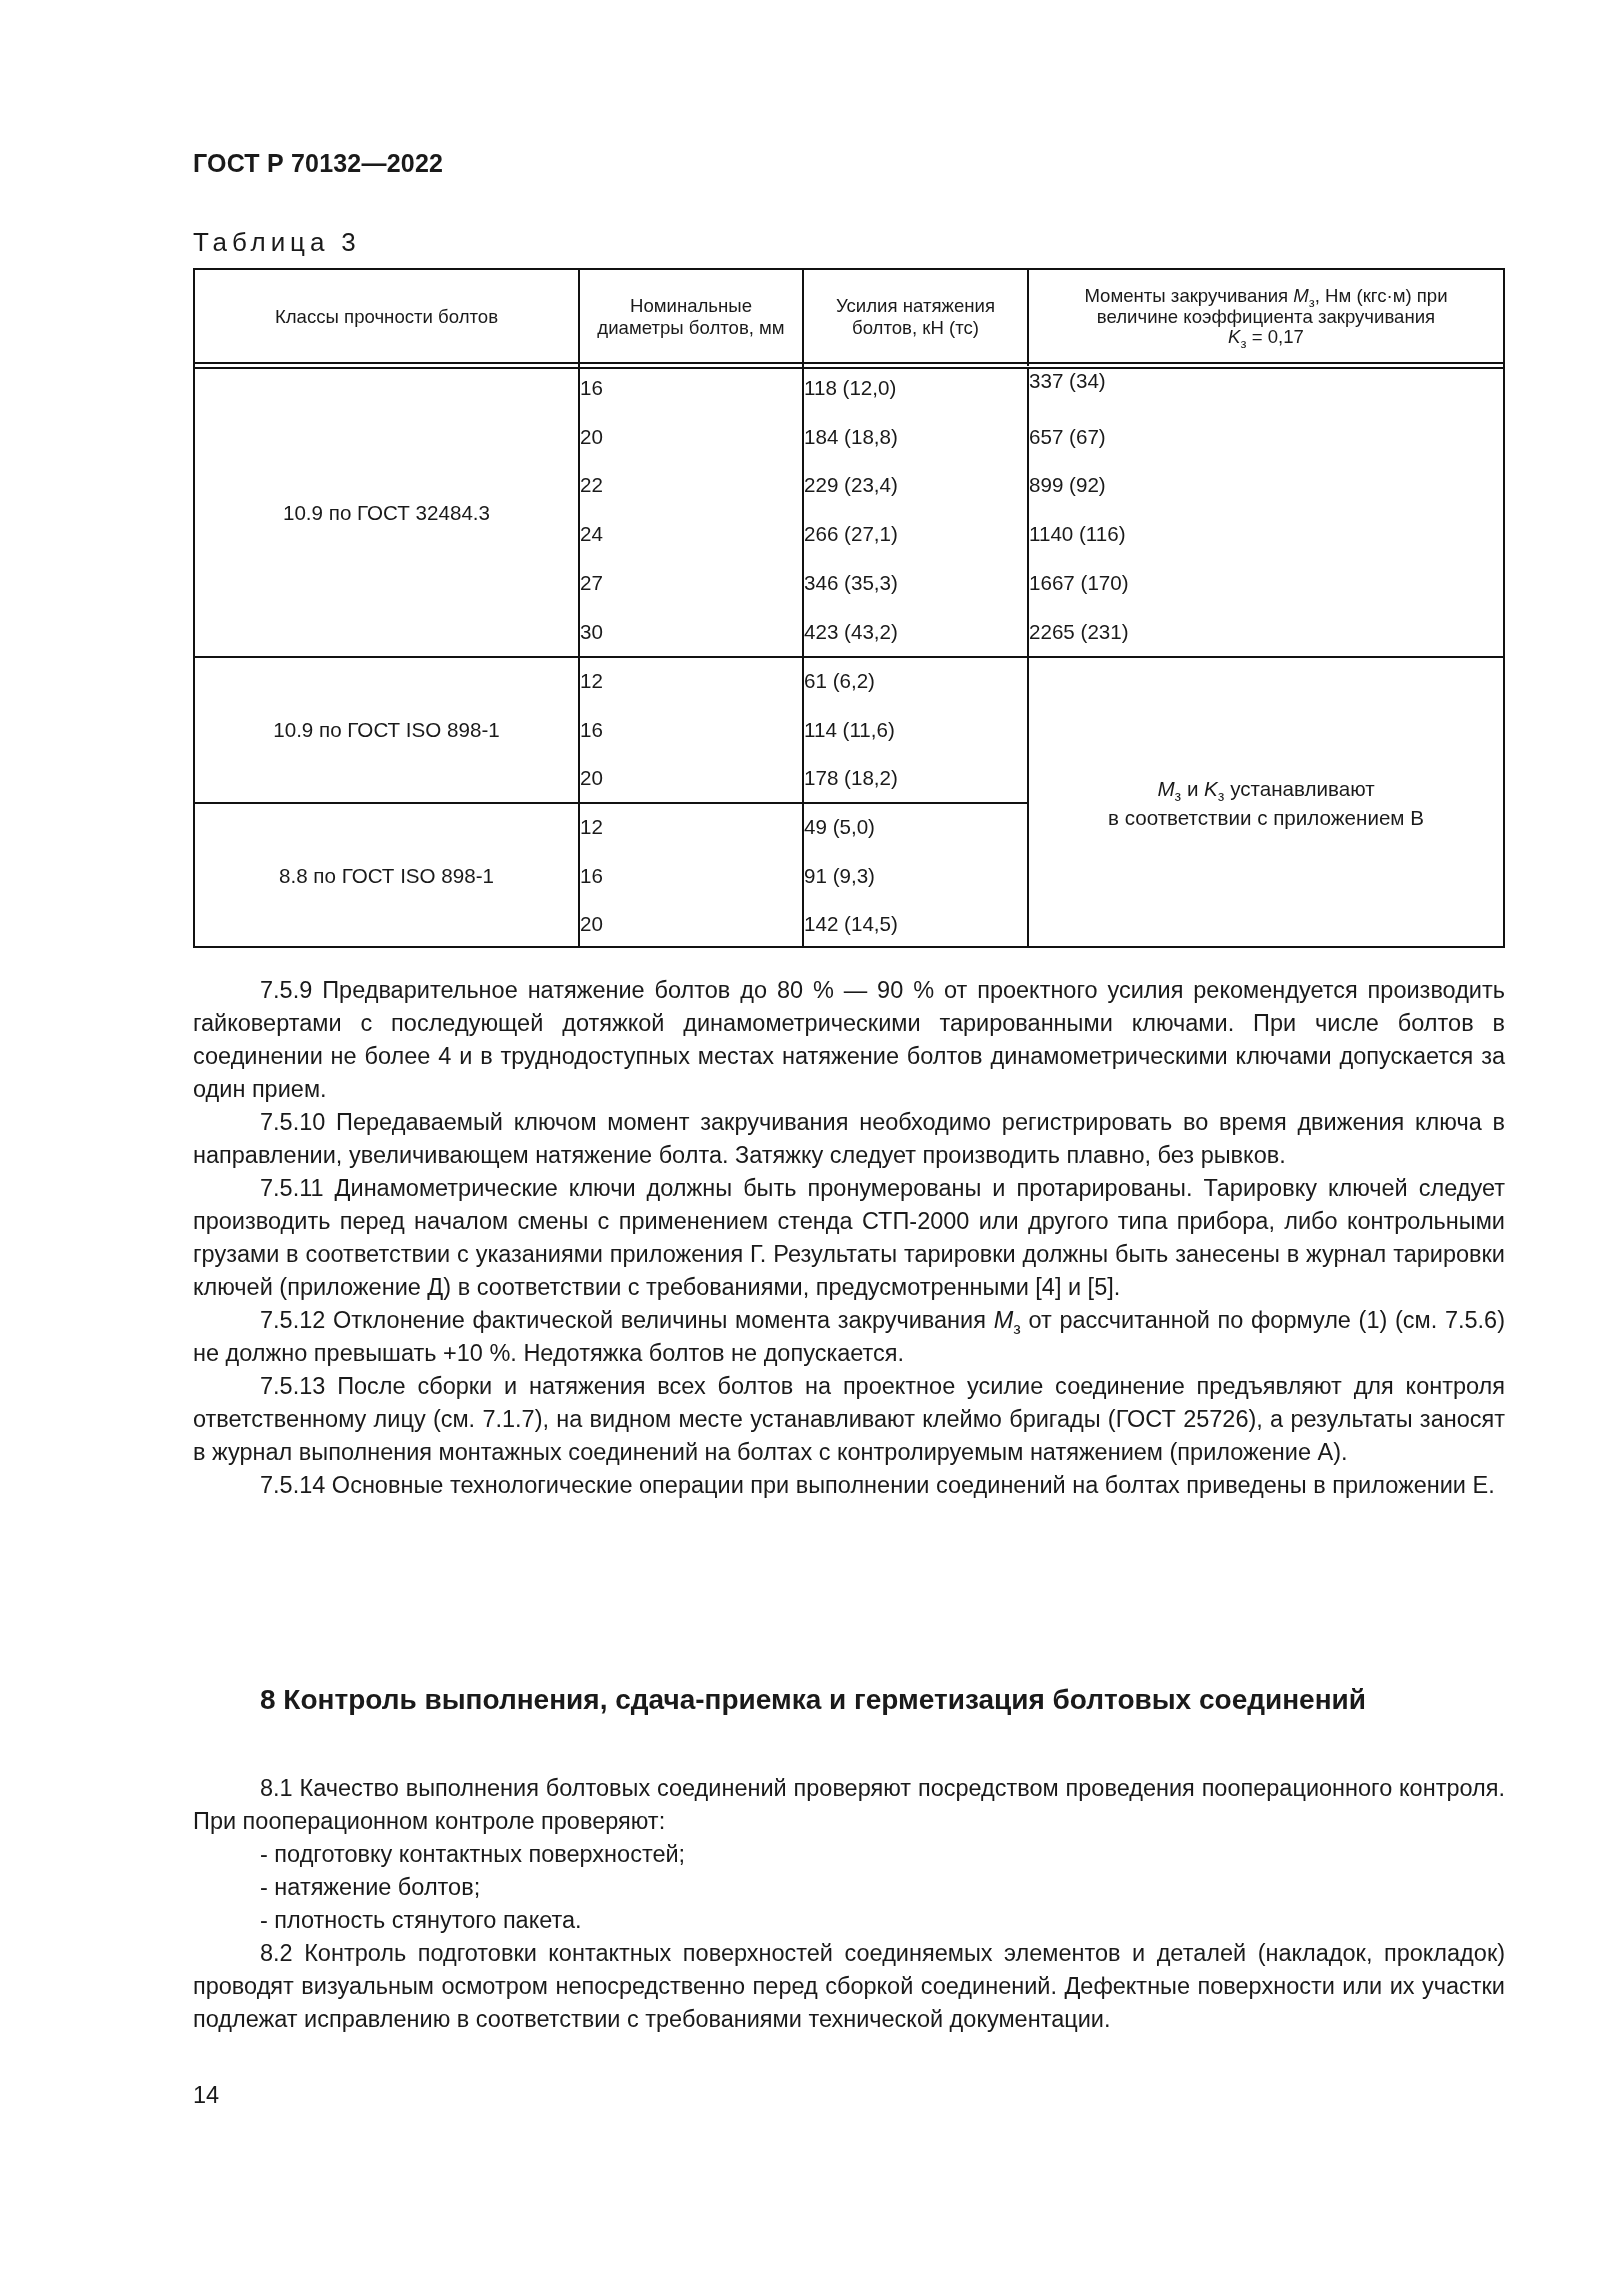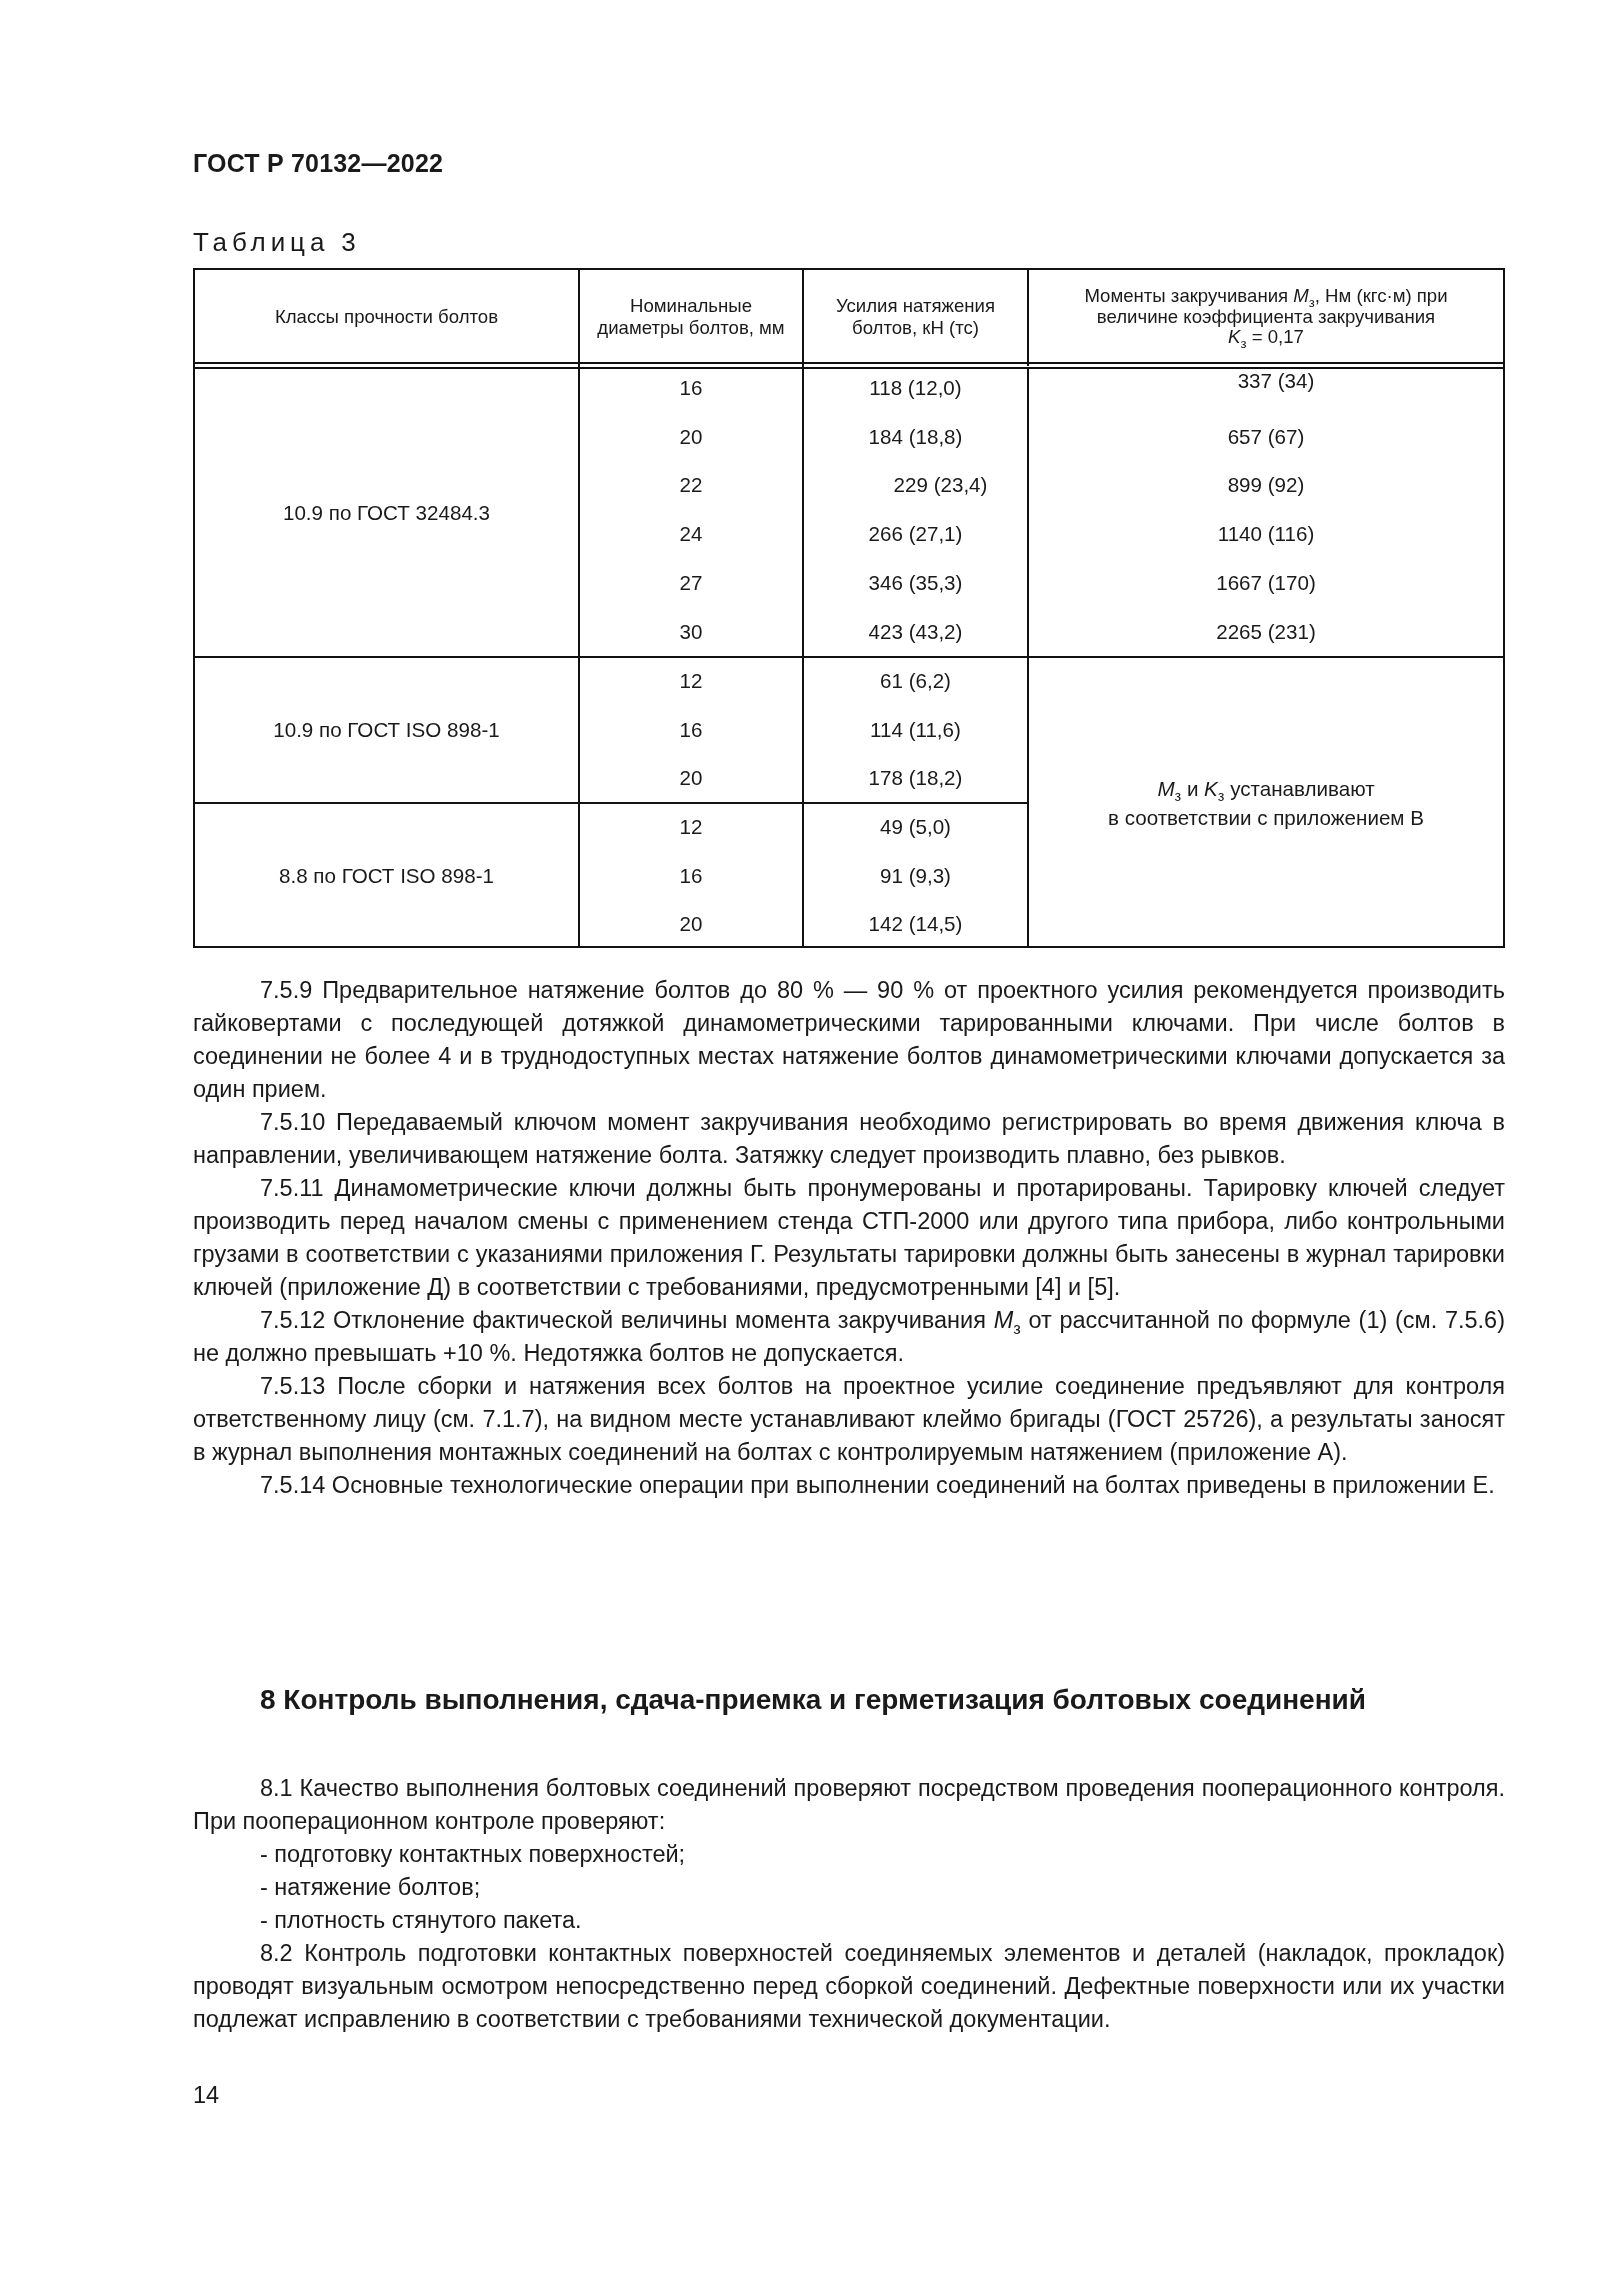--- a/index.html
+++ b/index.html
@@ -25,21 +25,21 @@
   .hline { position: absolute; height: 2px; background: #111; }
   .hcell {
     position: absolute; top: 0; height: 94px;
     display: flex; align-items: center; justify-content: center;
     text-align: center; font-size: 18.6px; line-height: 21.6px; padding: 0 7.8px; box-sizing: border-box;
   }
   .cell {
     position: absolute; display: flex; align-items: center; justify-content: center;
     text-align: right; font-size: 20.6px; box-sizing: border-box; border-radius: 27px;
   }
-  .val { position: absolute; font-size: 20.6px; text-align: center; height: 29px; line-height: 29px; }
+  .val { position: absolute; font-size: 20.6px; text-align: left; height: 29px; line-height: 29px; }
   i.mv { font-style: italic; }
   sub { font-size: 0.7em; vertical-align: -0.35em; line-height: 0; }
   
   .body-text {
     position: absolute; left: 193px; width: 1312px;
     font-size: 23.5px; line-height: 33px; text-align: justify;
   }
   .para { text-indent: 67px; margin: 0; }
   .heading {
     position: absolute; left: 260px; top: 1679px; width: 1176px;
@@ -82,21 +82,21 @@
 
   <div class="val" style="left:385px;width:222px;top:103px">16</div>
   <div class="val" style="left:609px;width:223px;top:103px">118 (12,0)</div>
   <div class="val" style="left:834px;width:494px;top:96px">337 (34)</div>
 
   <div class="val" style="left:385px;width:222px;top:152px">20</div>
   <div class="val" style="left:609px;width:223px;top:152px">184 (18,8)</div>
   <div class="val" style="left:834px;width:474px;top:152px">657 (67)</div>
 
   <div class="val" style="left:385px;width:222px;top:200px">22</div>
-  <div class="val" style="left:634px;width:223px;top:200px">229 (23,4)</div>
+  <div class="val" style="left:609px;width:223px;top:200px">229 (23,4)</div>
   <div class="val" style="left:834px;width:474px;top:200px">899 (92)</div>
 
   <div class="val" style="left:385px;width:222px;top:249px">24</div>
   <div class="val" style="left:609px;width:223px;top:249px">266 (27,1)</div>
   <div class="val" style="left:834px;width:474px;top:249px">1140 (116)</div>
 
   <div class="val" style="left:385px;width:222px;top:298px">27</div>
   <div class="val" style="left:609px;width:223px;top:298px">346 (35,3)</div>
   <div class="val" style="left:834px;width:474px;top:298px">1667 (170)</div>
 

